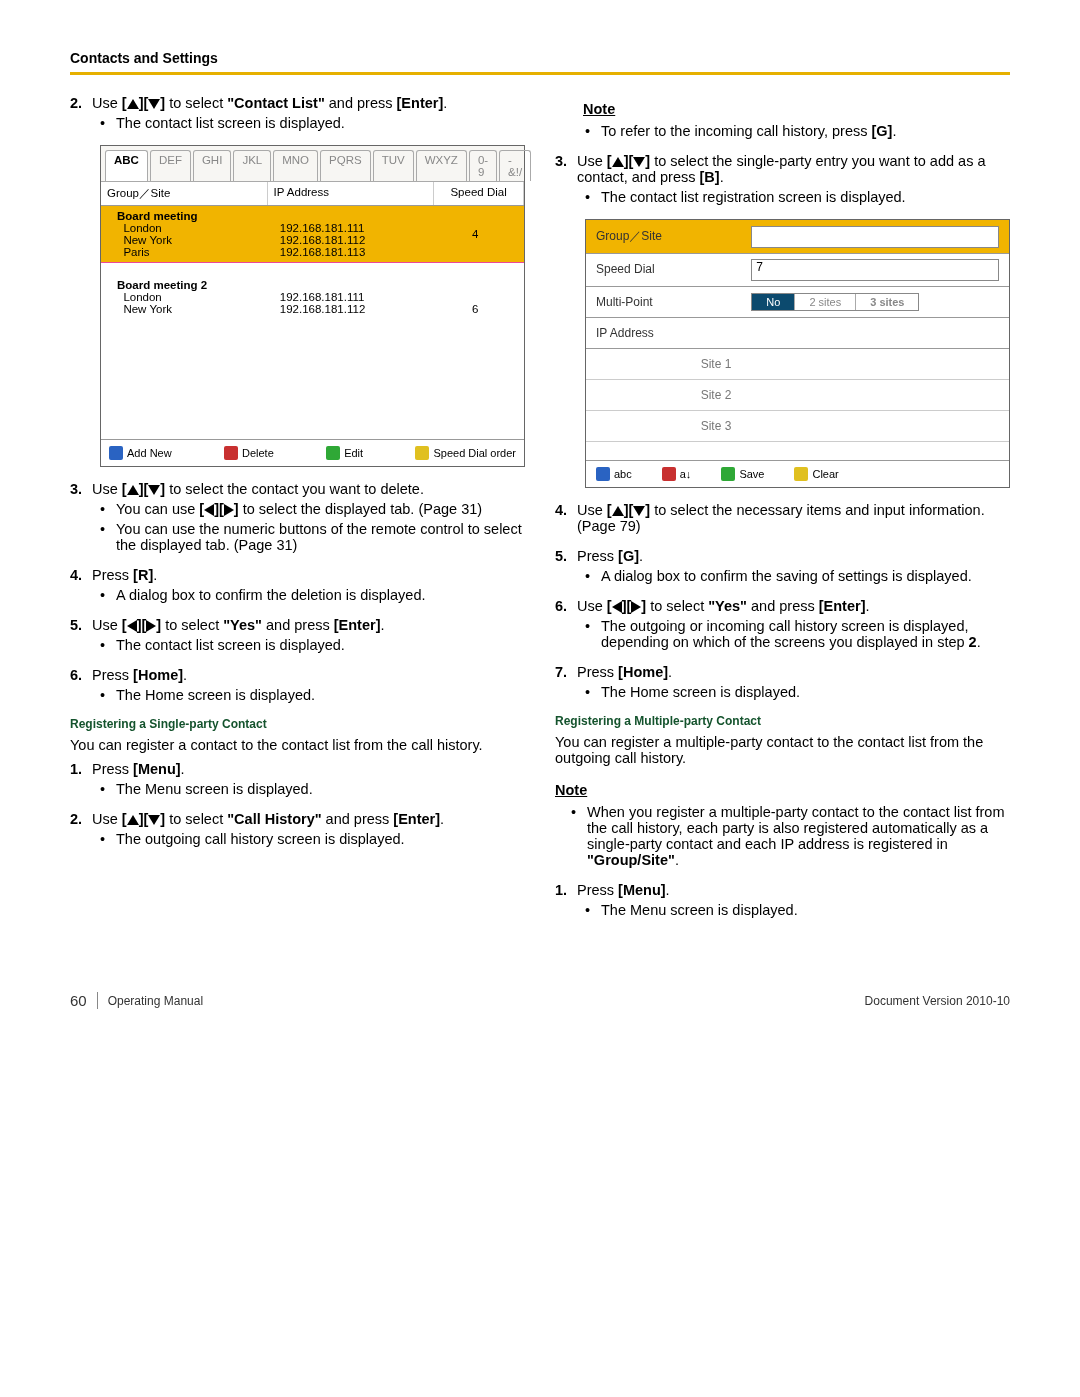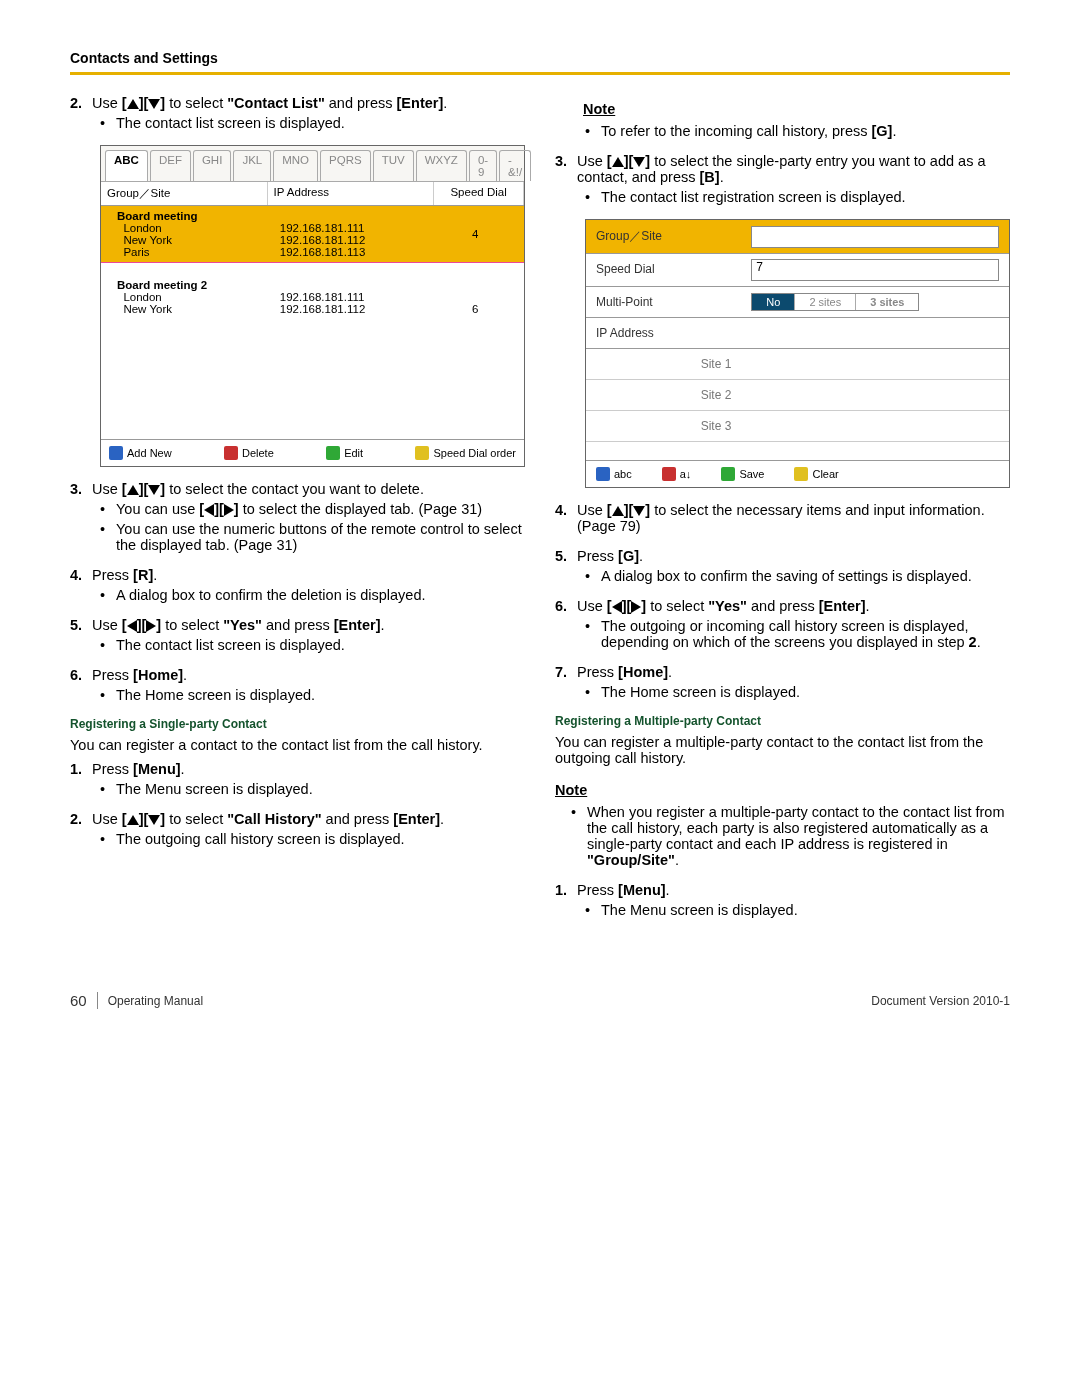--- a/index.html
+++ b/index.html
@@ -449,15 +449,15 @@
           </div>
         </div>
     </div>
   </div>
 
   <div class="footer">
     <div style="display:flex;align-items:center;">
       <span class="pg">60</span>
       <span>Operating Manual</span>
     </div>
-    <div>Document Version  2010-1</div>
+    <div>Document Version  2010-10</div>
   </div>
 </div>
 
 </body></html>

